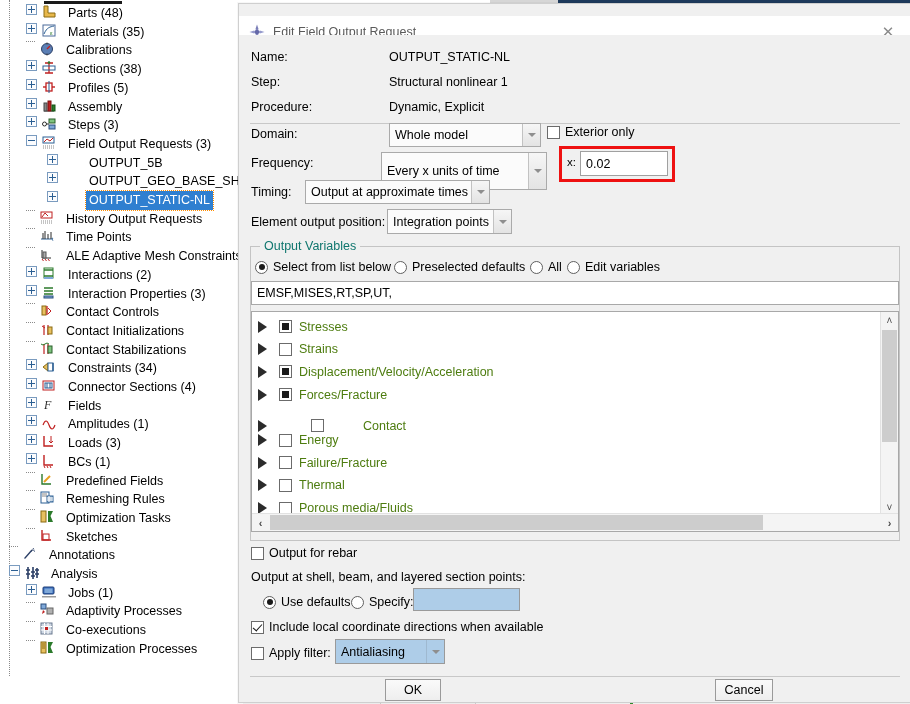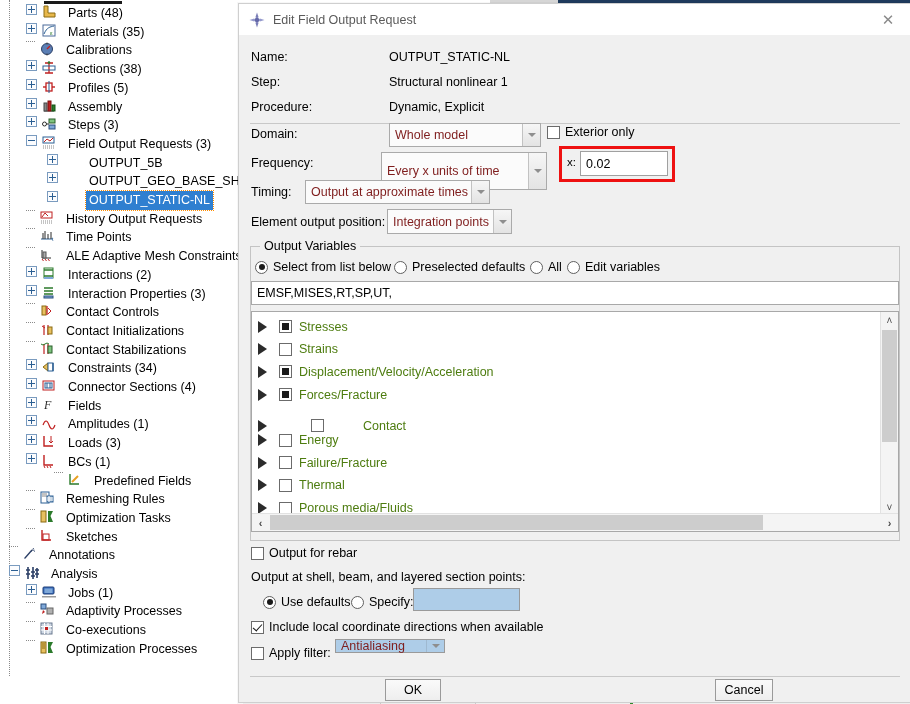--- a/index.html
+++ b/index.html
@@ -97,21 +97,21 @@
 
   
   .dialog {
     position: absolute;
     left: 238px; top: 3px; width: 672px; height: 698px;
     background: #f0f0f0;
     border: 1px solid #cfcfcf;
     box-shadow: 0 0 0 1px rgba(0,0,0,0.03);
   }
   .dlg-title {
-    position: absolute; left: 0; top: 0; width: 100%; height: 31px;
+    position: absolute; left: 0; top: 12px; width: 100%; height: 31px;
     background: #ffffff;
     display: flex; align-items: center;
   }
   .dlg-title .ttl-icon {
     width: 16px; height: 16px; margin-left: 10px; margin-right: 8px;
     position: relative; flex: 0 0 auto;
   }
   .dlg-title .ttl-text {
     font-size: 12.5px; color: #5a5a5a;
   }
@@ -137,21 +137,21 @@
 
   .row-label {
     position: absolute; font-size: 12.5px; color: #000;
   }
 
   .combo {
     position: absolute;
     background: #fbfbfb;
     border: 1px solid #aaaaaa;
     font-size: 12.5px;
-    color: #7f1d1d;
+    color: #000000;
     display: flex; align-items: center;
     box-sizing: border-box;
   }
   .combo .ctext { padding-left: 5px; flex: 1 1 auto; white-space: nowrap; overflow: hidden; }
   .combo .carrow {
     width: 17px; height: 100%;
     background: linear-gradient(#f6f6f6, #e3e3e3);
     border-left: 1px solid #c2c2c2;
     display: flex; align-items: center; justify-content: center;
     flex: 0 0 auto;
@@ -231,21 +231,21 @@
 
   
   .groupbox {
     position: absolute;
     border: 1px solid #c4c4c4;
     box-sizing: border-box;
   }
   .groupbox .gtitle {
     position: absolute; left: 9px; top: -8px;
     background: #f0f0f0; padding: 0 4px;
-    font-size: 12.5px; color: #000000;
+    font-size: 12.5px; color: #0f766e;
   }
 
   .varfield {
     position: absolute;
     background: #ffffff; border: 1px solid #a8a8a8;
     font-size: 12.5px; color: #000;
     display: flex; align-items: center;
     box-sizing: border-box;
   }
   .varfield .vv { padding-left: 5px; }
@@ -562,21 +562,21 @@
         </div>
         <div class="tnode" style="left: 0px; top: 453px;">
           <span style="display: inline-block; flex: 0 0 auto; width: 26px;"></span>
           <span class="expander plus"></span>
           <span class="ticon"><svg width="18" height="16" viewBox="0 0 18 16">
               <path d="M3 2v10h9" stroke="#c02020" stroke-width="1.4" fill="none"></path>
               <path d="M3 13l1 2M6 13l1 2M9 13l1 2" stroke="#c02020"></path>
             </svg></span>
           <span class="lbl">BCs (1)</span>
         </div>
-        <div class="tnode" style="left: 0px; top: 472px; padding-left: 28px;">
+        <div class="tnode" style="left: 0px; top: 472px;">
           <span style="display: inline-block; flex: 0 0 auto; width: 26px;"></span>
           <span class="dash"></span>
           <span class="ticon"><svg width="18" height="16" viewBox="0 0 18 16">
               <path d="M3 2v10h9" stroke="#2b7a2b" stroke-width="1.4" fill="none"></path>
               <path d="M5 10 L11 4" stroke="#e8a020" stroke-width="2"></path>
             </svg></span>
           <span class="lbl">Predefined Fields</span>
         </div>
         <div class="tnode" style="left: 0px; top: 490px;">
           <span style="display: inline-block; flex: 0 0 auto; width: 26px;"></span>
@@ -847,21 +847,21 @@
 
       <div class="inline-opt" style="left:12px; top:585px;">
         <span class="chk checked"></span>
         <span class="olabel">Include local coordinate directions when available</span>
       </div>
 
       <div class="inline-opt" style="left:12px; top:611px;">
         <span class="chk"></span>
         <span class="olabel">Apply filter:</span>
       </div>
-      <div class="combo blue" style="left:96px; top:604px; width:110px; height:14px;">
+      <div class="combo blue" style="left:96px; top:604px; width:110px; height:25px;">
         <span class="ctext">Antialiasing</span>
         <span class="carrow">
             <i></i>
           </span>
       </div>
 
       <div class="hr" style="top:641px;"></div>
 
       <div class="btn" style="left:146px; top:644px; width:56px; height:22px;">OK</div>
       <div class="btn" style="left:476px; top:644px; width:58px; height:22px;">Cancel</div>

